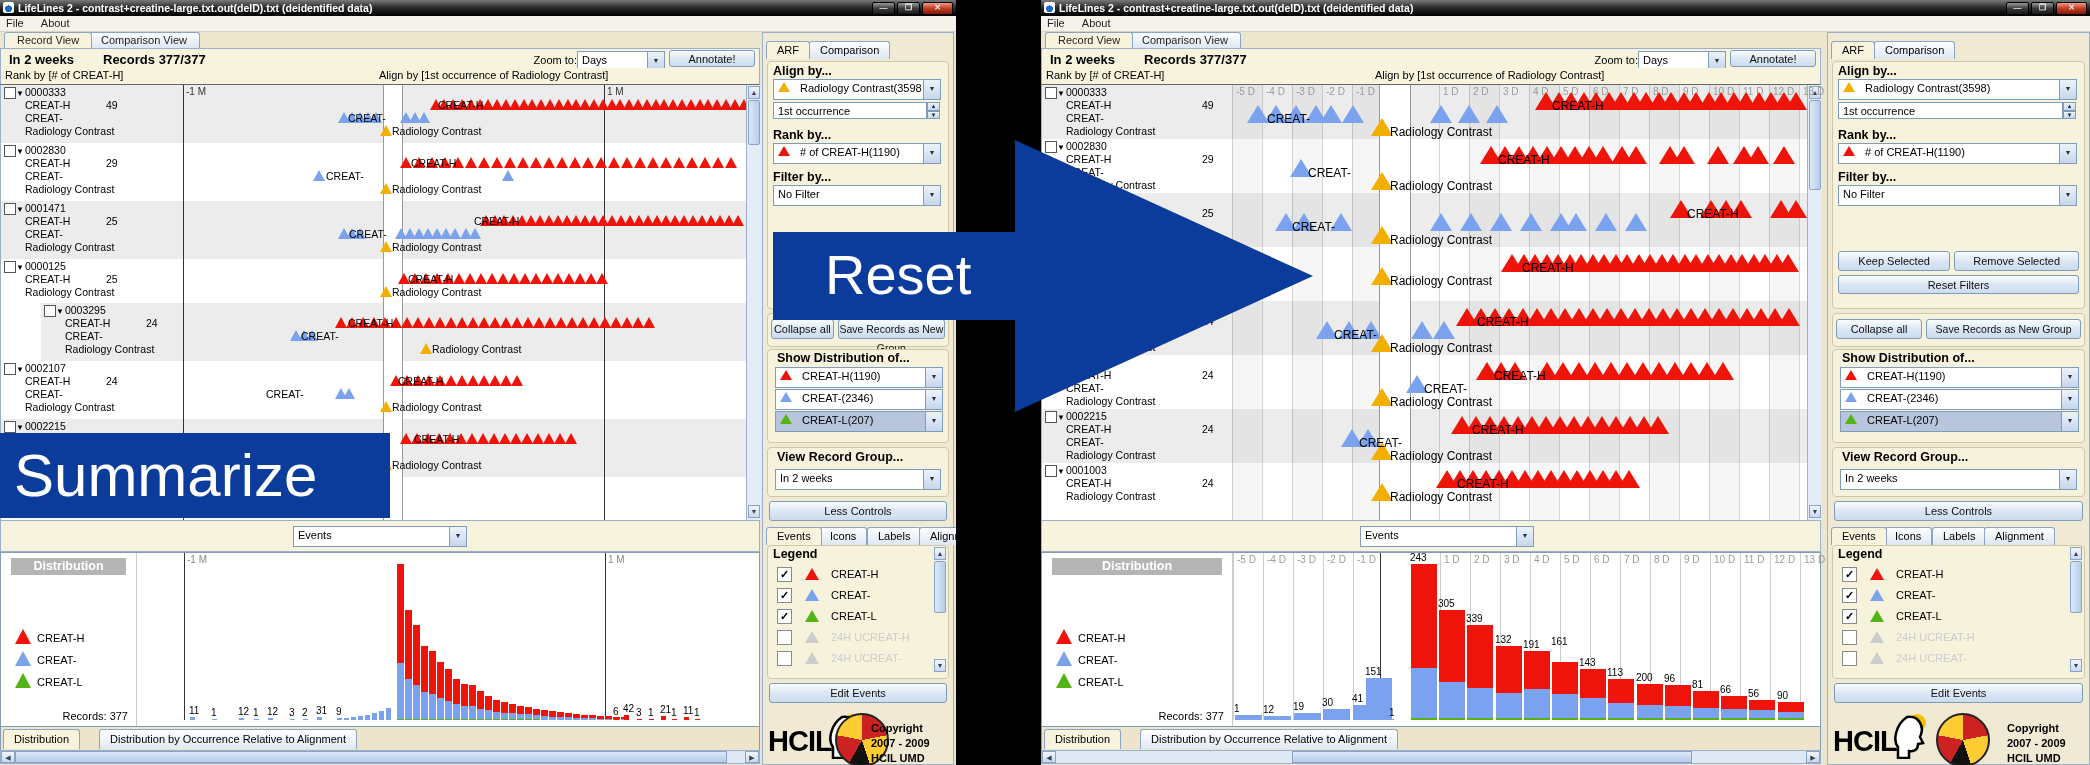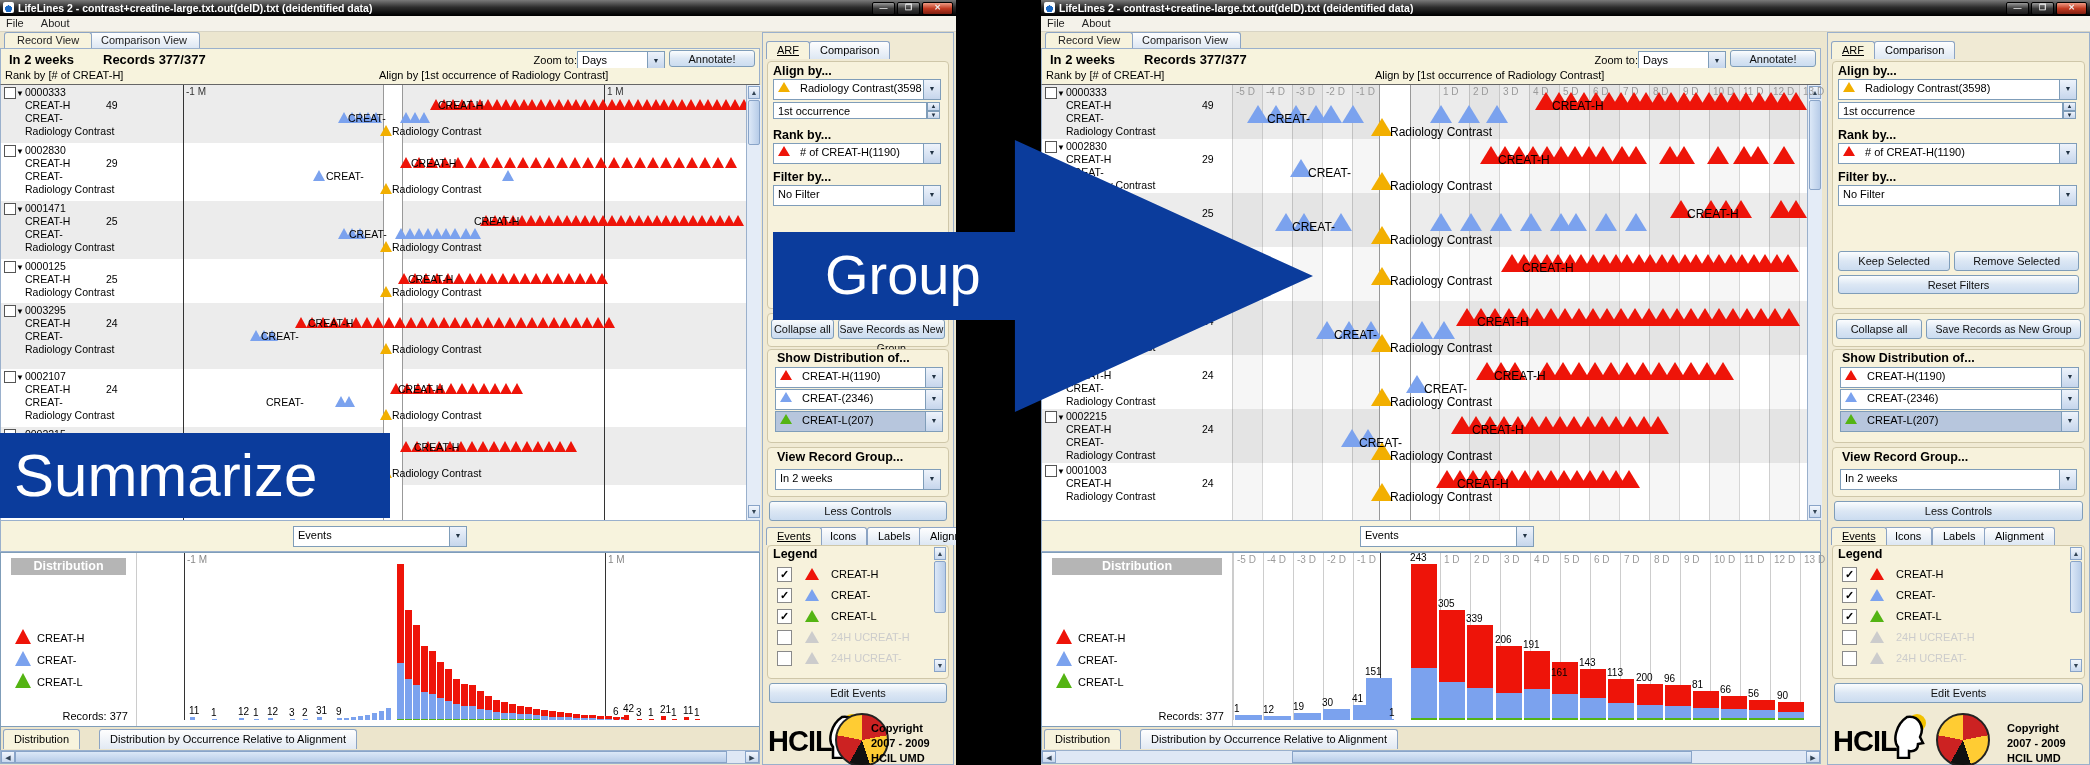--- a/index.html
+++ b/index.html
@@ -76,21 +76,21 @@
   .hline{position:absolute;top:0;bottom:6px;width:1px;background:#333;z-index:2;}
   .dgl{position:absolute;top:0;bottom:6px;width:1px;background:rgba(90,90,90,.3);z-index:1;}
   
   .dtabs{position:absolute;top:727px;left:0;height:23px;background:#ece5cc;border-left:1px solid #7f9db9;border-right:1px solid #7f9db9;box-sizing:border-box;}
   .dtab{position:absolute;top:2px;height:16px;font-size:11px;padding:3px 10px 0;background:linear-gradient(#fefefe,#e2e9f3);border:1px solid #8ca4c4;border-bottom:0;border-radius:3px 3px 0 0;white-space:nowrap;}
   .dtab.act{background:#f7f3dd;z-index:2;left:2px;}
   .dtab.d2{left:98px;}
   
   .panel{position:absolute;top:32px;bottom:0;background:#f0ead4;border:1px solid #9ab0cc;box-sizing:border-box;}
   .ptab{position:absolute;top:8px;height:15px;padding:2px 10px 0;font-size:11px;background:linear-gradient(#fefefe,#dde7f3);border:1px solid #8ca4c4;border-bottom:0;border-radius:3px 3px 0 0;}
-  .ptab.act{background:#f7f3dd;z-index:2;left:3px;text-decoration:underline;}
+  .ptab.act{background:#f7f3dd;z-index:2;left:3px;}
   .ptab.p2{left:46px;}
   .gbox{position:absolute;left:4px;right:4px;background:#f7f2dc;border:1px solid #cfc7a9;border-radius:4px;}
   .gtitle{position:absolute;left:10px;font-weight:700;font-size:12.5px;white-space:nowrap;}
   .pfield{position:absolute;background:#fff;border:1px solid #7f9db9;font-size:11px;padding:2px 0 0 4px;box-sizing:border-box;}
   .spn{position:absolute;width:13px;background:linear-gradient(#eef3fb,#c6d6ec);border:1px solid #7f9db9;font-size:6px;text-align:center;color:#234;box-sizing:border-box;line-height:7px;}
   .lrow{position:absolute;left:10px;right:22px;height:20px;}
   .lcb{position:absolute;left:4px;top:2px;width:13px;height:13px;background:#fff;border:1px solid #8a8a8a;font-size:11px;line-height:12px;text-align:center;font-weight:700;}
   .ltri{position:absolute;left:32px;top:3px;width:0;height:0;}
   .llab{position:absolute;left:58px;top:3px;font-size:11px;white-space:nowrap;}
   .dis{color:#ccc;}
@@ -102,21 +102,21 @@
   .banner .btxt{position:absolute;color:#fff;white-space:nowrap;}
   #zoom-arrow{clip-path:polygon(0% 33.8%,44.8% 33.8%,44.8% 0%,100% 50%,44.8% 100%,44.8% 66.2%,0% 66.2%);}
 </style>
 </head>
 <body>
 
 <div class="banner" id="summarize-banner" style="left:0;top:433px;width:390px;height:85px;">
   <span class="btxt" style="left:14px;top:8px;font-size:60px;">Summarize</span>
 </div>
 <div class="banner" id="zoom-arrow" style="left:773px;top:140px;width:540px;height:272px;">
-  <span class="btxt" style="left:52px;top:102px;font-size:56px;">Group</span>
+  <span class="btxt" style="left:52px;top:102px;font-size:56px;">Reset</span>
 </div>
 
 <div class="w" style="left: 0px; width: 956px;">
   <div class="tb">
     <span class="java-ico"></span>
     <span class="t">LifeLines 2 - contrast+creatine-large.txt.out(deID).txt (deidentified data)</span>
     <span class="wbtns">
       <span class="wbtn">—</span>
       <span class="wbtn">❐</span>
       <span class="wbtn close">✕</span>
@@ -317,21 +317,21 @@
           <div class="tri" style="left: 528.5px; top: 14px; border-left: 6.5px solid transparent; border-right: 6.5px solid transparent; border-bottom: 11px solid rgb(238, 20, 9);"></div>
           <div class="tri" style="left: 539.5px; top: 14px; border-left: 6.5px solid transparent; border-right: 6.5px solid transparent; border-bottom: 11px solid rgb(238, 20, 9);"></div>
           <div class="tri" style="left: 550.5px; top: 14px; border-left: 6.5px solid transparent; border-right: 6.5px solid transparent; border-bottom: 11px solid rgb(238, 20, 9);"></div>
           <div class="tri" style="left: 561.5px; top: 14px; border-left: 6.5px solid transparent; border-right: 6.5px solid transparent; border-bottom: 11px solid rgb(238, 20, 9);"></div>
           <div class="tri" style="left: 572.5px; top: 14px; border-left: 6.5px solid transparent; border-right: 6.5px solid transparent; border-bottom: 11px solid rgb(238, 20, 9);"></div>
           <div class="tri" style="left: 583.5px; top: 14px; border-left: 6.5px solid transparent; border-right: 6.5px solid transparent; border-bottom: 11px solid rgb(238, 20, 9);"></div>
           <div class="tri" style="left: 594.5px; top: 14px; border-left: 6.5px solid transparent; border-right: 6.5px solid transparent; border-bottom: 11px solid rgb(238, 20, 9);"></div>
           <div class="tlb" style="left: 391px; top: 27px; font-size: 10.5px;">Radiology Contrast</div>
           <div class="tlb" style="left: 407px; top: 14px; font-size: 10.5px;">CREAT-H</div>
         </div>
-        <div class="rec" style="height: 66px;">
+        <div class="rec" style="height: 58px; margin-left: 40px;">
           <div class="cb"></div>
           <div class="rec-id"><span class="caret">▼</span><span>0003295</span></div>
           <div class="rline" style="top: 14px;">CREAT-H</div>
           <div class="rcount" style="top: 14px; left: 105px;">24</div>
           <div class="rline" style="top: 27px;">CREAT-</div>
           <div class="rline" style="top: 40px;">Radiology Contrast</div>
           <div class="tri" style="left: 248.5px; top: 27px; border-left: 6.5px solid transparent; border-right: 6.5px solid transparent; border-bottom: 11px solid rgb(123, 162, 238);"></div>
           <div class="tri" style="left: 256.5px; top: 27px; border-left: 6.5px solid transparent; border-right: 6.5px solid transparent; border-bottom: 11px solid rgb(123, 162, 238);"></div>
           <div class="tri" style="left: 264.5px; top: 27px; border-left: 6.5px solid transparent; border-right: 6.5px solid transparent; border-bottom: 11px solid rgb(123, 162, 238);"></div>
           <div class="tri" style="left: 378.5px; top: 40px; border-left: 6.5px solid transparent; border-right: 6.5px solid transparent; border-bottom: 11px solid rgb(242, 175, 0);"></div>
@@ -1236,33 +1236,33 @@
           <div class="seg" style="height: 63px; background: rgb(238, 20, 9);"></div>
           <div class="seg" style="height: 30px; background: rgb(123, 162, 238);"></div>
           <div class="seg" style="height: 2px; background: rgb(84, 180, 19);"></div>
         </div>
         <div class="blab" style="left: 233px; bottom: 102px;">339</div>
         <div class="bar" style="left: 263px; width: 26px; height: 74px;">
           <div class="seg" style="height: 47px; background: rgb(238, 20, 9);"></div>
           <div class="seg" style="height: 25px; background: rgb(123, 162, 238);"></div>
           <div class="seg" style="height: 2px; background: rgb(84, 180, 19);"></div>
         </div>
-        <div class="blab" style="left: 262px; bottom: 81px;">206</div>
+        <div class="blab" style="left: 262px; bottom: 81px;">132</div>
         <div class="bar" style="left: 291px; width: 26px; height: 69px;">
           <div class="seg" style="height: 38px; background: rgb(238, 20, 9);"></div>
           <div class="seg" style="height: 29px; background: rgb(123, 162, 238);"></div>
           <div class="seg" style="height: 2px; background: rgb(84, 180, 19);"></div>
         </div>
         <div class="blab" style="left: 290px; bottom: 76px;">191</div>
         <div class="bar" style="left: 319px; width: 26px; height: 58px;">
           <div class="seg" style="height: 32px; background: rgb(238, 20, 9);"></div>
           <div class="seg" style="height: 24px; background: rgb(123, 162, 238);"></div>
           <div class="seg" style="height: 2px; background: rgb(84, 180, 19);"></div>
         </div>
-        <div class="blab" style="left: 318px; bottom: 48px;">161</div>
+        <div class="blab" style="left: 318px; bottom: 79px;">161</div>
         <div class="bar" style="left: 347px; width: 26px; height: 51px;">
           <div class="seg" style="height: 29px; background: rgb(238, 20, 9);"></div>
           <div class="seg" style="height: 20px; background: rgb(123, 162, 238);"></div>
           <div class="seg" style="height: 2px; background: rgb(84, 180, 19);"></div>
         </div>
         <div class="blab" style="left: 346px; bottom: 58px;">143</div>
         <div class="bar" style="left: 375px; width: 26px; height: 41px;">
           <div class="seg" style="height: 24px; background: rgb(238, 20, 9);"></div>
           <div class="seg" style="height: 15px; background: rgb(123, 162, 238);"></div>
           <div class="seg" style="height: 2px; background: rgb(84, 180, 19);"></div>

